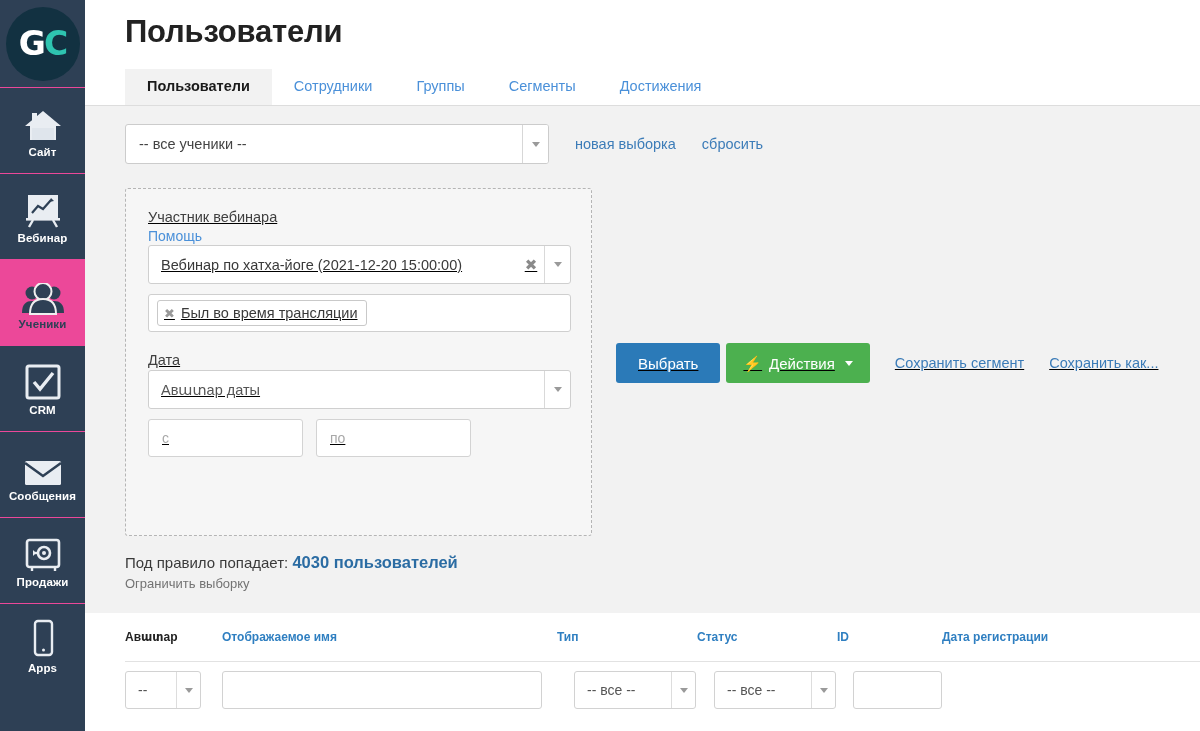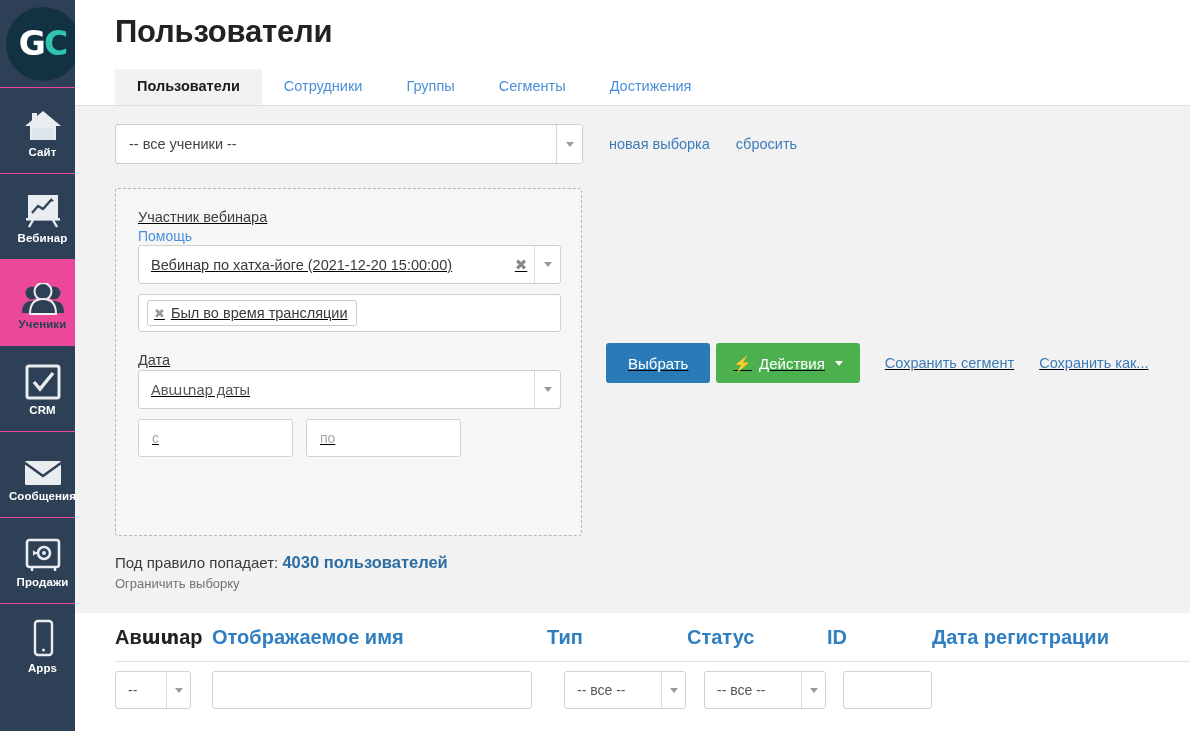--- a/index.html
+++ b/index.html
@@ -50,21 +50,21 @@
   }
   .nav-label {
     font-size: 11.5px; font-weight: bold;
     color: #ffffff; letter-spacing: .1px;
     text-align: center; line-height: 13px;
   }
   .nav-item.active .nav-label { color: #2e4055; }
 
   
   #main {
-    position: absolute; left: 75px; top: 0;
+    position: absolute; left: 85px; top: 0;
     width: 1115px; height: 731px;
     background: #ffffff;
   }
 
   .page-header {
     padding: 14px 0 0 40px;
     background: #ffffff;
   }
   .page-title {
     font-size: 31px; font-weight: bold; color: #222222;
@@ -92,21 +92,21 @@
   .content {
     background: #f2f2f2;
     height: 507px;
     padding: 18px 0 0 40px;
     position: relative;
   }
 
   
   .top-row { display: flex; align-items: center; }
   .sel-box {
-    width: 468px; height: 40px;
+    width: 424px; height: 40px;
     background: #ffffff; border: 1px solid #cccccc; border-radius: 3px;
     display: flex; align-items: stretch;
     overflow: hidden;
   }
   .sel-text {
     flex: 1; display: flex; align-items: center;
     padding-left: 13px; font-size: 14.5px; color: #444444;
   }
   .sel-caret {
     width: 26px; border-left: 1px solid #d7d7d7;
@@ -205,21 +205,21 @@
     font-size: 13px; color: #737373; cursor: pointer;
   }
 
   
   .table-area { background: #ffffff; padding-left: 40px; }
   .thead {
     display: flex; align-items: center; height: 49px;
     border-bottom: 1px solid #e2e2e2;
   }
   .th {
-    font-size: 20px; color: #2f7fc1; font-weight: bold; cursor: pointer;
+    font-size: 12px; color: #2f7fc1; font-weight: bold; cursor: pointer;
   }
   .th.plain { color: #222222; }
   .filter-row { display: flex; align-items: center; height: 56px; }
   .mini-sel {
     height: 38px; background: #ffffff; border: 1px solid #d2d2d2;
     border-radius: 3px; display: flex; align-items: stretch; overflow: hidden;
   }
   .mini-sel .mtext {
     flex: 1; display: flex; align-items: center; justify-content: flex-start;
     padding-left: 12px; font-size: 14px; color: #555555; white-space: nowrap;

